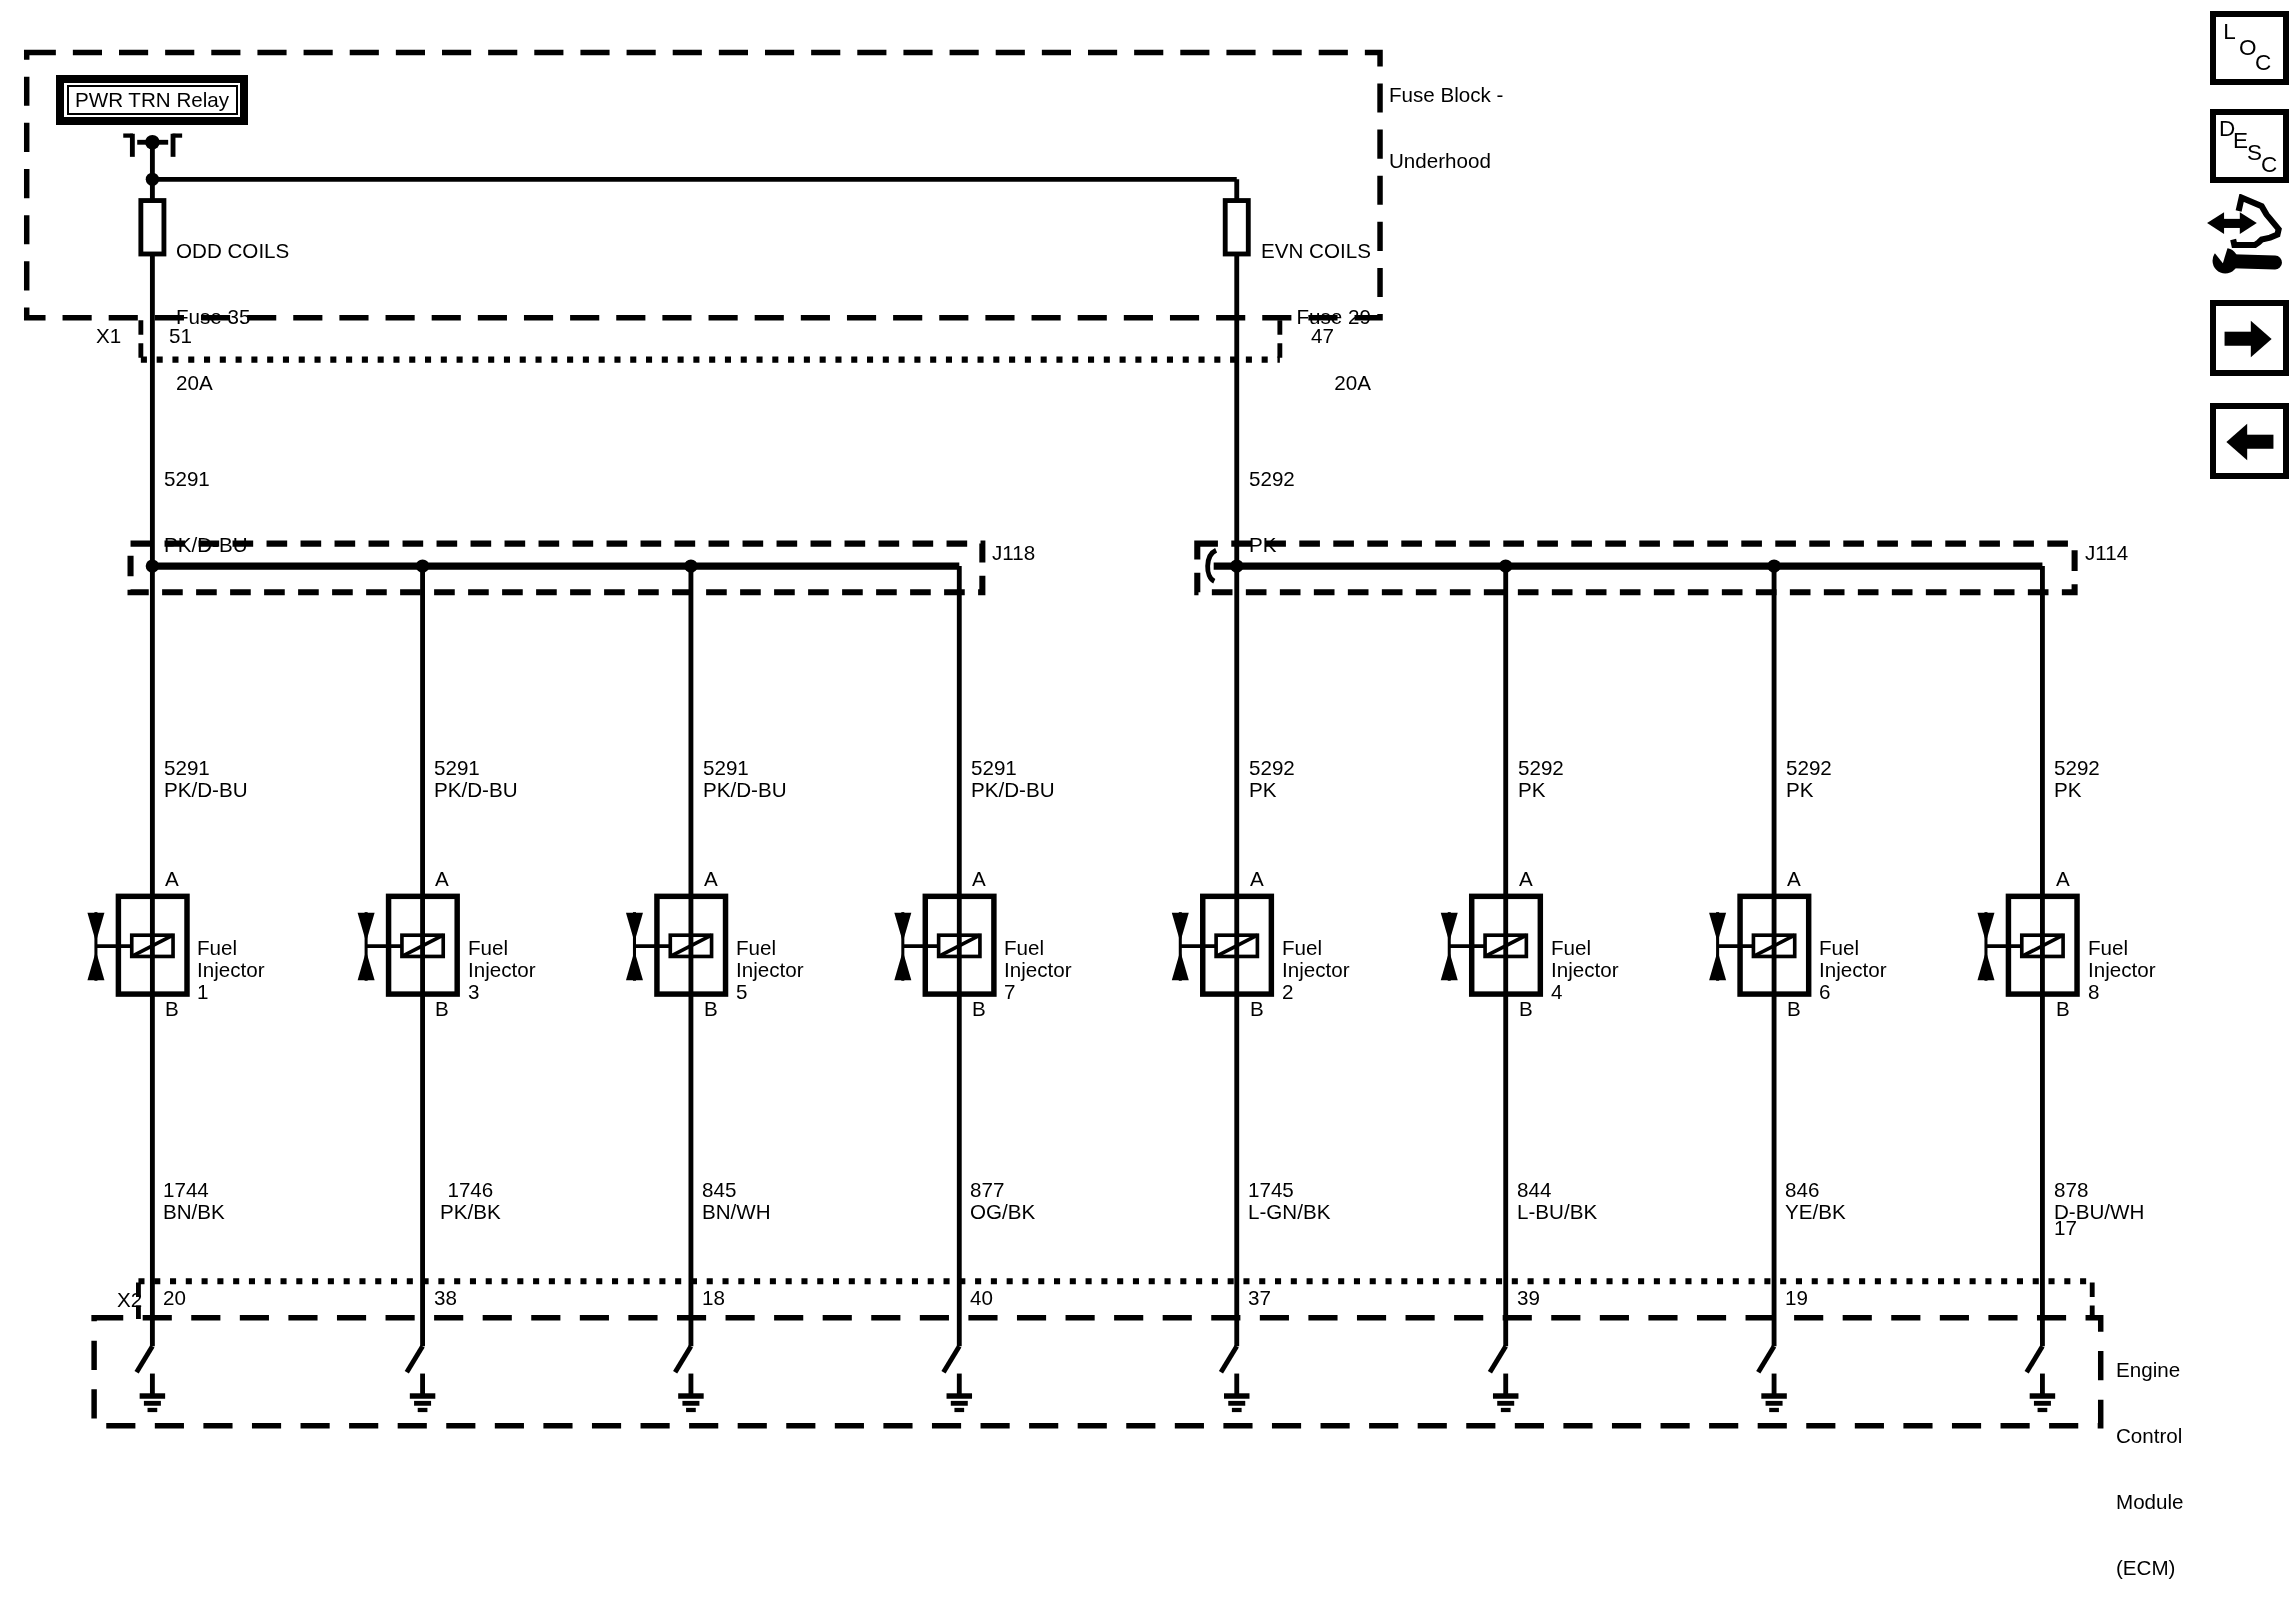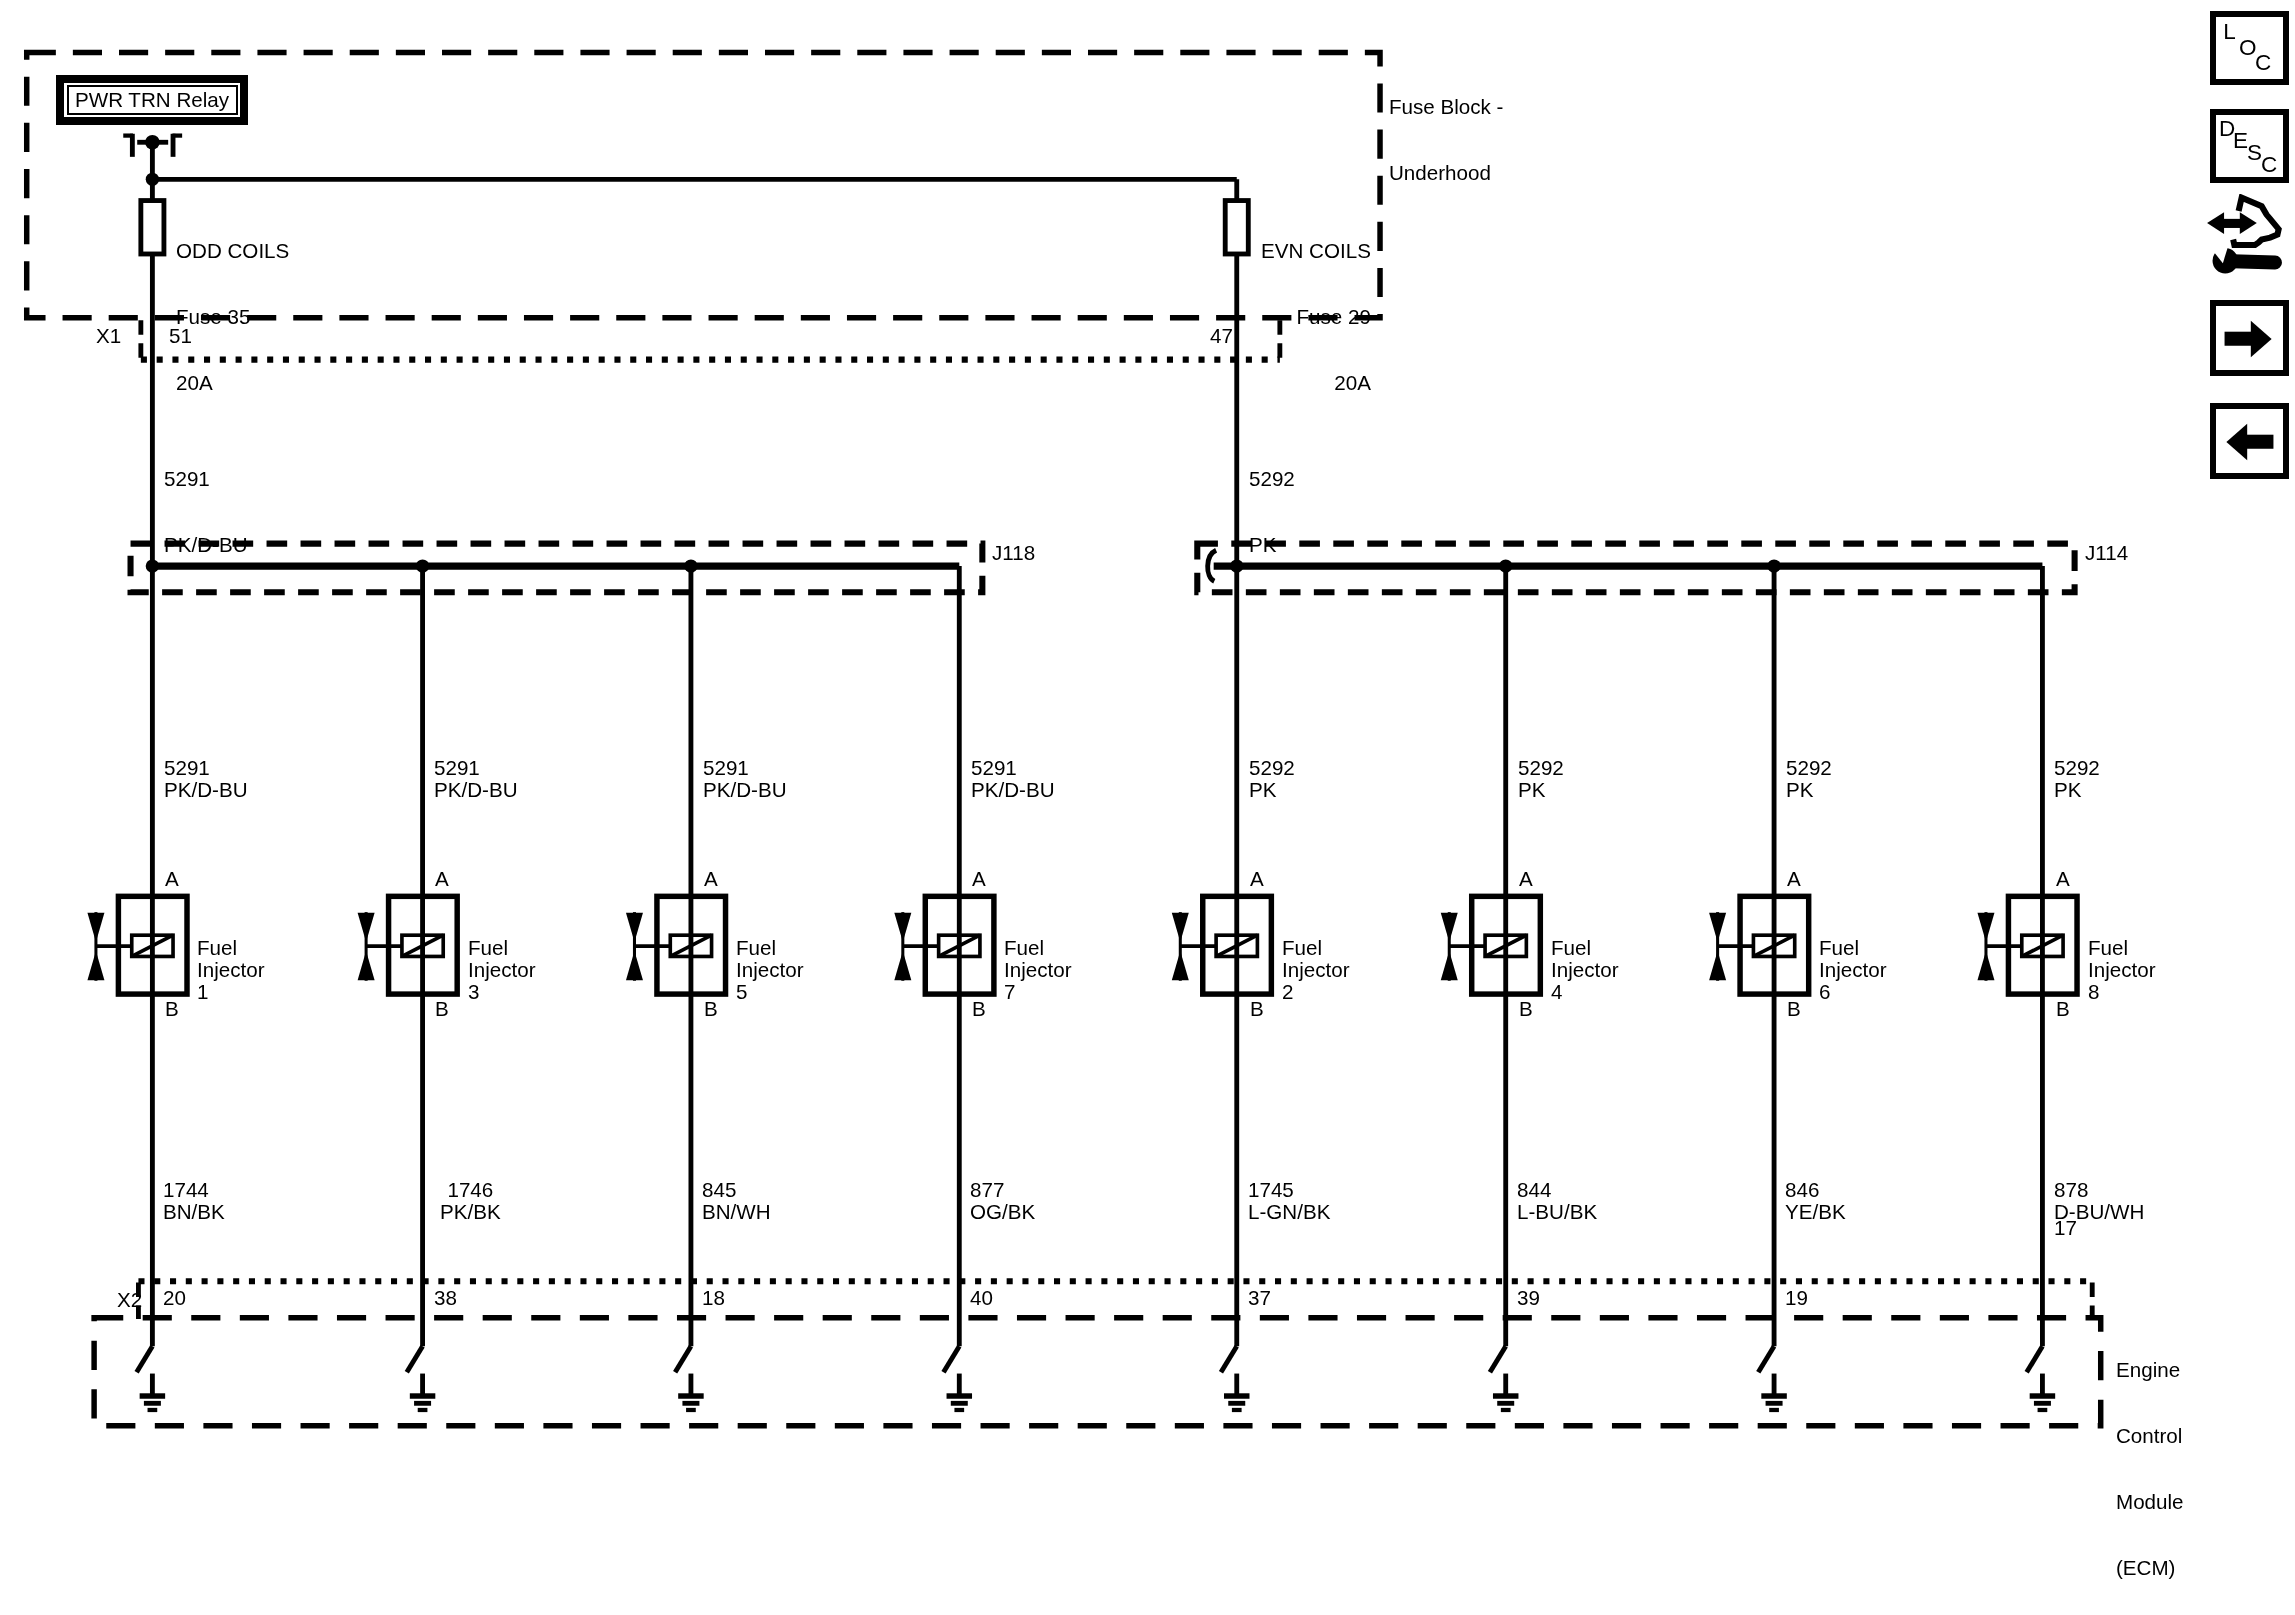--- a/index.html
+++ b/index.html
@@ -126,39 +126,39 @@
         <use href="#gnd" x="2480"></use>
         <use href="#gnd" x="2922"></use>
         <use href="#gnd" x="3364"></use>
     </g>
   </svg>
 
   <div class="relay-outer">
     <div class="relay-inner">PWR TRN Relay</div>
   </div>
 
-  <div class="t lines" style="left:1389px; top:52px;">
+  <div class="t lines" style="left:1389px; top:40px;">
     <span>Fuse Block -</span>
     <span>Underhood</span>
   </div>
 
   <div class="t lines" style="left:176px; top:196px;">
     <span>ODD COILS</span>
     <span>Fuse 35</span>
     <span>20A</span>
   </div>
   <div class="t lines" style="left:1261px; top:196px;text-align:right;">
     <span>EVN COILS</span>
     <span>Fuse 29</span>
     <span>20A</span>
   </div>
 
   <div class="t" style="left:96px; top:325px;">X1</div>
   <div class="t" style="left:169px; top:325px;">51</div>
-  <div class="t" style="left:1210px; top:325px;">47</div>
+  <div class="t" style="left:1311px; top:325px;">47</div>
 
   <div class="t lines" style="left:164px; top:424px;">
     <span>5291</span>
     <span>PK/D-BU</span>
   </div>
   <div class="t lines" style="left:1249px; top:424px;">
     <span>5292</span>
     <span>PK</span>
   </div>
 

